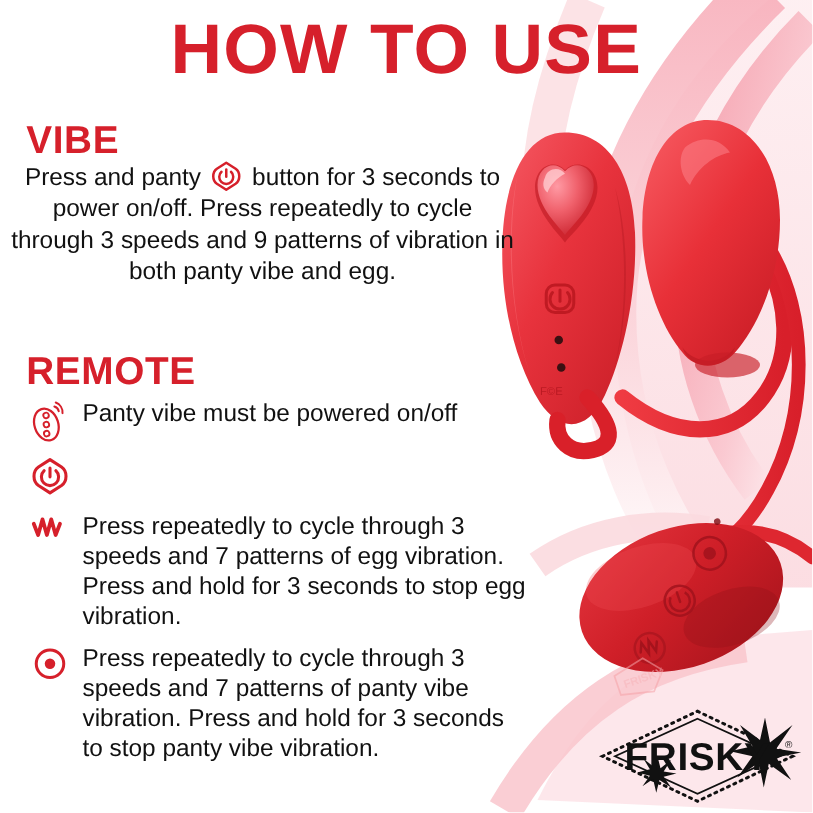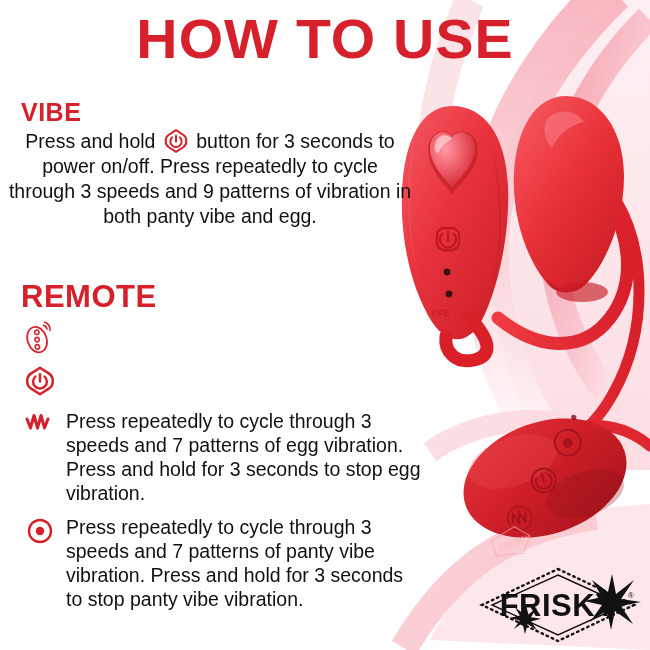--- a/index.html
+++ b/index.html
@@ -31,21 +31,21 @@
     color:#d6202b;
     font-family:"Liberation Sans", sans-serif;
     transform:scaleX(1.02);
     z-index:6;
   }
 
   
   .vibe-head{
     position:absolute;
     top:96px;left:21px;
-    font-size:25px;line-height:32px;
+    font-size:31px;line-height:32px;
     font-weight:bold;
     color:#d6202b;
     letter-spacing:0.5px;
     z-index:6;
   }
   .vibe-body{
     position:absolute;
     top:128px;left:8px;
     width:404px;
     text-align:center;
@@ -236,21 +236,21 @@
         <text x="479" y="532" font-family="Liberation Sans, sans-serif" font-size="9" font-weight="bold" fill="#f7b5ba">FRISKY</text>
       </g>
     </g>
   </svg>
 
   <div class="title">HOW TO USE</div>
 
   <div class="vibe-head">VIBE</div>
 
   <div class="vibe-body">
-    <span>Press and hold</span>
+    <span>Press and panty</span>
     <span class="inline-ico">
       <svg width="26" height="26" viewBox="0 0 26 26" aria-hidden="true">
         <path d="M13 2.2 L20.5 7 C22.8 8.6 23.4 10 23.4 13 C23.4 16 22.8 17.4 20.5 19
                  L13 23.8 L5.5 19 C3.2 17.4 2.6 16 2.6 13 C2.6 10 3.2 8.6 5.5 7 Z" fill="none" stroke="#d6202b" stroke-width="2" stroke-linejoin="round"></path>
         <path d="M13 7.6 L13 13.4" stroke="#d6202b" stroke-width="2" stroke-linecap="round"></path>
         <path d="M9.2 9.4 A5.6 5.6 0 1 0 16.8 9.4" fill="none" stroke="#d6202b" stroke-width="2" stroke-linecap="round"></path>
       </svg>
     </span>
     <span>button for 3 seconds to power on/off. Press repeatedly to cycle through 3 speeds and 9 patterns of vibration in both panty vibe and egg.</span>
   </div>
@@ -265,20 +265,21 @@
           <g transform="rotate(-18 17 19)">
             <ellipse cx="15" cy="19" rx="9.5" ry="13" fill="none" stroke="#d6202b" stroke-width="1.8"></ellipse>
             <circle cx="17" cy="12" r="2.2" fill="none" stroke="#d6202b" stroke-width="1.5"></circle>
             <circle cx="15" cy="19" r="2.2" fill="none" stroke="#d6202b" stroke-width="1.5"></circle>
             <circle cx="13" cy="26" r="2.2" fill="none" stroke="#d6202b" stroke-width="1.5"></circle>
           </g>
           <path d="M25 9 A5 5 0 0 0 21.5 5.2" fill="none" stroke="#d6202b" stroke-width="1.6" stroke-linecap="round"></path>
           <path d="M28 10.5 A8.4 8.4 0 0 0 22.6 2" fill="none" stroke="#d6202b" stroke-width="1.6" stroke-linecap="round"></path>
         </svg>
       </div>
+      <div class="r-txt">Panty vibe must be powered on/off</div>
     </div>
 
     <div class="r-item">
       <div class="r-ico">
         <svg width="32" height="32" viewBox="0 0 26 26" aria-hidden="true">
           <path d="M13 2.2 L20.5 7 C22.8 8.6 23.4 10 23.4 13 C23.4 16 22.8 17.4 20.5 19
                    L13 23.8 L5.5 19 C3.2 17.4 2.6 16 2.6 13 C2.6 10 3.2 8.6 5.5 7 Z" fill="none" stroke="#d6202b" stroke-width="2" stroke-linejoin="round"></path>
           <path d="M13 7.6 L13 13.4" stroke="#d6202b" stroke-width="2" stroke-linecap="round"></path>
           <path d="M9.2 9.4 A5.6 5.6 0 1 0 16.8 9.4" fill="none" stroke="#d6202b" stroke-width="2" stroke-linecap="round"></path>
         </svg>

